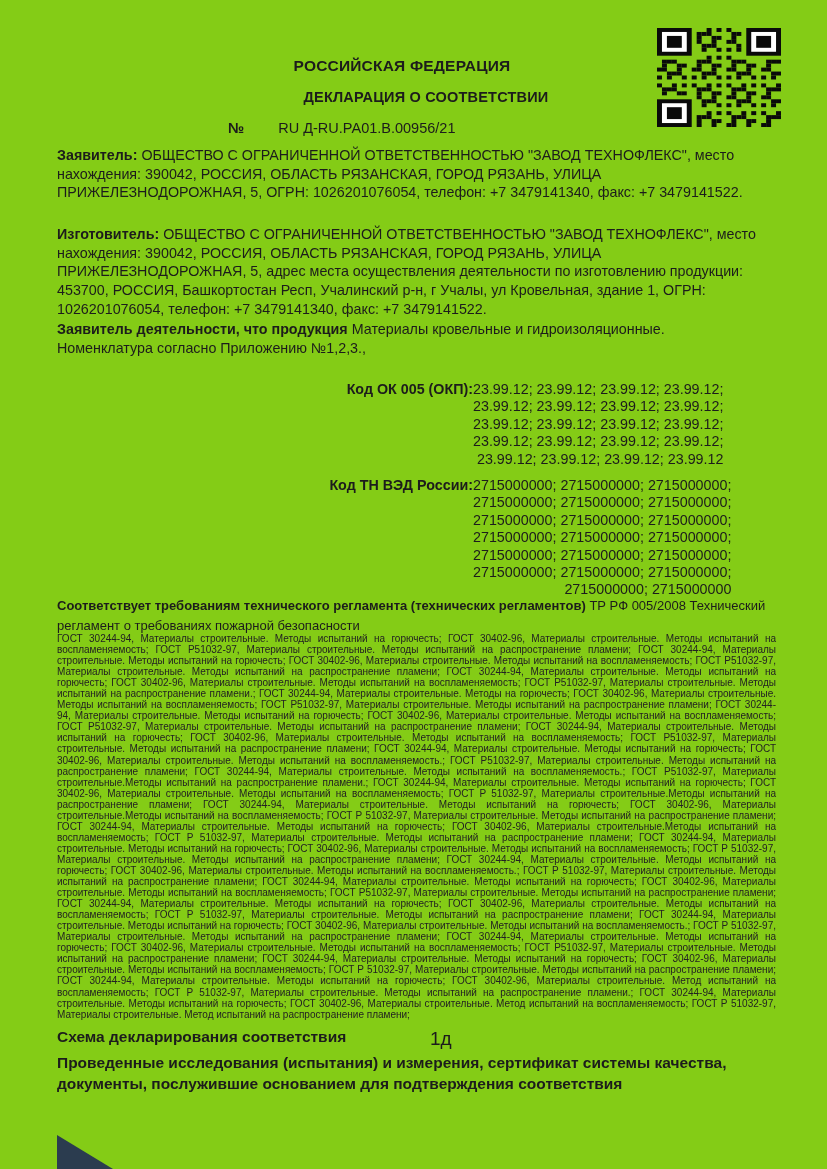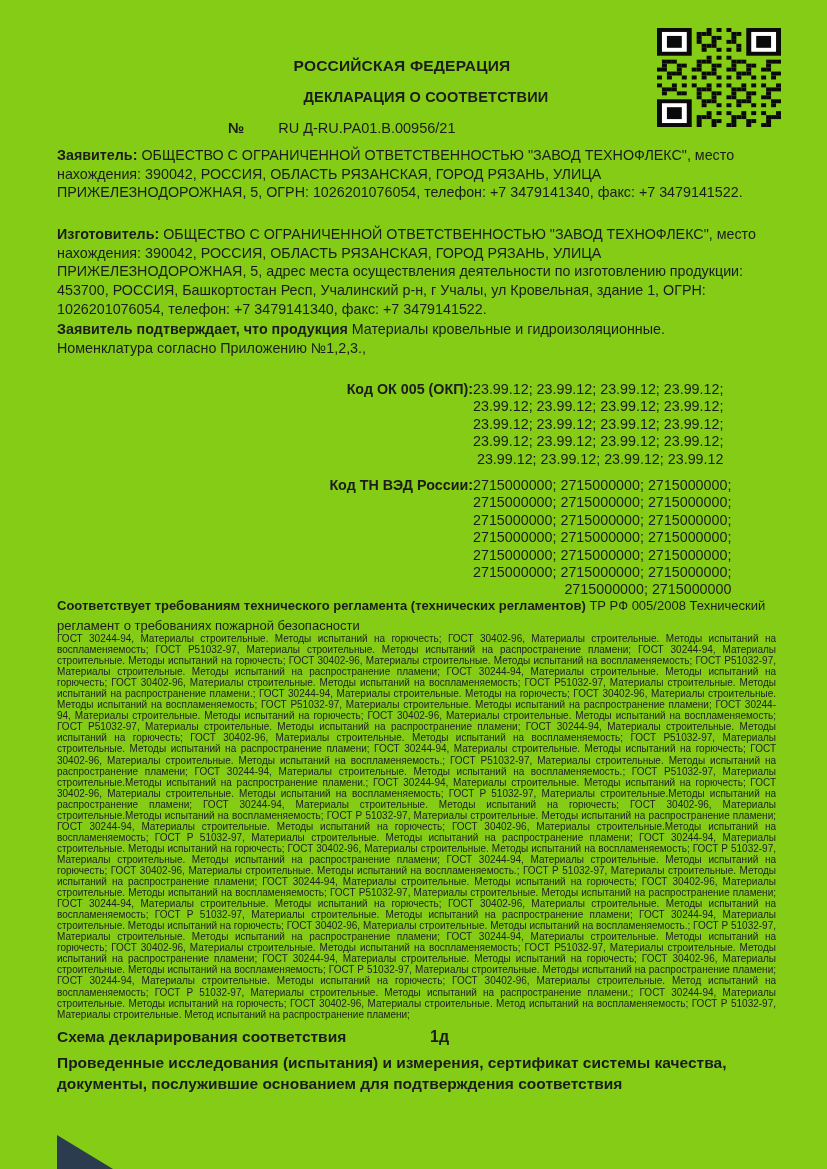--- a/index.html
+++ b/index.html
@@ -21,21 +21,21 @@
   .lead{font-weight:bold;}
   .code-row{left:264px;display:flex;font-size:14.3px;line-height:17.4px;text-align:right;}
   .code-row.okp{top:381px;}
   .code-row.tnved{top:477px;}
   .code-label{width:209px;font-weight:bold;flex:0 0 auto;}
   .code-values{white-space:pre-line;}
   .p-compliance{top:596px;left:57px;width:722px;font-size:13px;line-height:19.5px;}
   .standards{top:633px;left:57px;width:719px;font-size:10px;line-height:11.05px;text-align:justify;color:#222;}
   .scheme-row{top:1028px;left:57px;width:720px;font-size:15.5px;}
   .scheme-label{font-weight:bold;}
-  .scheme-value{position:absolute;left:373px;top:0;font-weight:bold;font-size:16px;}
+  .scheme-value{position:absolute;left:373px;top:0;font-weight:normal;font-size:19px;}
   .p-basis{top:1052px;left:57px;width:745px;font-size:15.5px;line-height:21px;font-weight:bold;}
   .qr{position:absolute;top:28px;left:657px;width:124px;height:99px;}
   .corner-mark{
     position:absolute;left:57px;bottom:0;width:56px;height:34px;
     background:#2b3c4f;
     clip-path:polygon(0 0,0 100%,100% 100%);
   }
 </style>
 </head>
 <body>
@@ -231,21 +231,21 @@
 
   <div class="abs para p-applicant">
     <span class="lead">Заявитель:</span><span> ОБЩЕСТВО С ОГРАНИЧЕННОЙ ОТВЕТСТВЕННОСТЬЮ "ЗАВОД ТЕХНОФЛЕКС", место нахождения: 390042, РОССИЯ, ОБЛАСТЬ РЯЗАНСКАЯ, ГОРОД РЯЗАНЬ, УЛИЦА ПРИЖЕЛЕЗНОДОРОЖНАЯ, 5, ОГРН: 1026201076054, телефон: +7 3479141340, факс: +7 3479141522.</span>
   </div>
 
   <div class="abs para p-manufacturer">
     <span class="lead">Изготовитель:</span><span> ОБЩЕСТВО С ОГРАНИЧЕННОЙ ОТВЕТСТВЕННОСТЬЮ "ЗАВОД ТЕХНОФЛЕКС", место нахождения: 390042, РОССИЯ, ОБЛАСТЬ РЯЗАНСКАЯ, ГОРОД РЯЗАНЬ, УЛИЦА ПРИЖЕЛЕЗНОДОРОЖНАЯ, 5, адрес места осуществления деятельности по изготовлению продукции: 453700, РОССИЯ, Башкортостан Респ, Учалинский р-н, г Учалы, ул Кровельная, здание 1, ОГРН: 1026201076054, телефон: +7 3479141340, факс: +7 3479141522.</span>
   </div>
 
   <div class="abs para p-product">
-    <span class="lead">Заявитель подтверждает, что продукция</span><span> Материалы кровельные и гидроизоляционные.</span><br>
+    <span class="lead">Заявитель деятельности, что продукция</span><span> Материалы кровельные и гидроизоляционные.</span><br>
     <span>Номенклатура согласно Приложению №1,2,3.,</span><br>
   </div>
 
   <div class="abs code-row okp">
     <div class="code-label">Код ОК 005 (ОКП):</div>
     <div class="code-values">23.99.12; 23.99.12; 23.99.12; 23.99.12;
 23.99.12; 23.99.12; 23.99.12; 23.99.12;
 23.99.12; 23.99.12; 23.99.12; 23.99.12;
 23.99.12; 23.99.12; 23.99.12; 23.99.12;
 23.99.12; 23.99.12; 23.99.12; 23.99.12</div>

